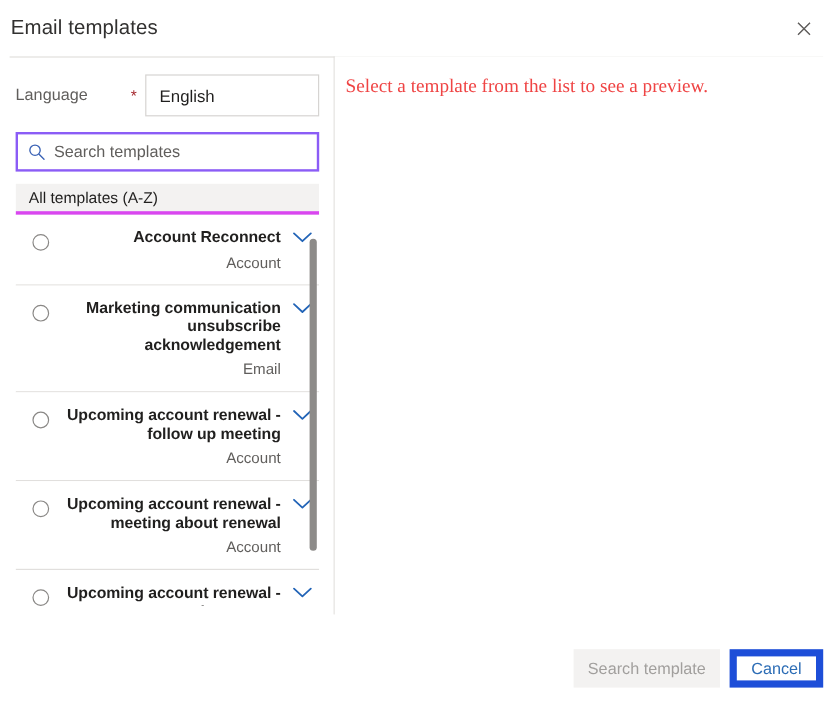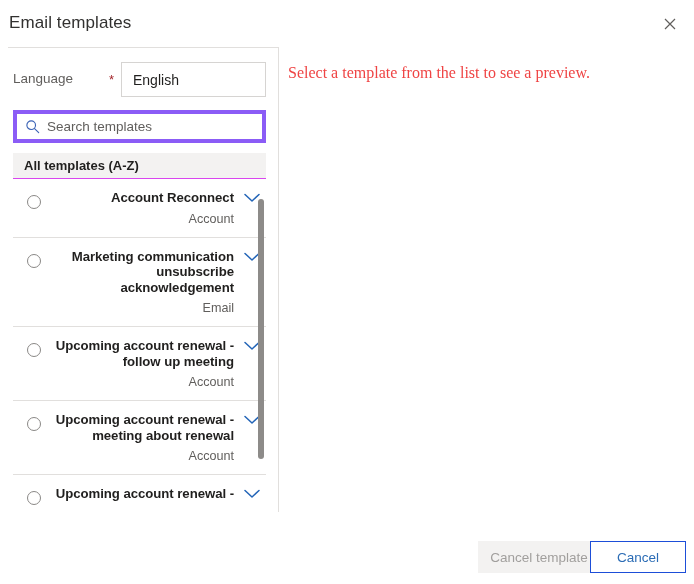--- a/index.html
+++ b/index.html
@@ -82,21 +82,21 @@
     padding-left: 11px;
     font-size: 14px;
     font-weight: 400;
     color: #201f1e;
     cursor: pointer;
   }
   .search-box {
     position: absolute;
     left: 13px; top: 63px;
     width: 253px; height: 33px;
-    border: 4px solid #8b5cf6;
+    border: 2px solid #8b5cf6;
     background: #ffffff;
     display: flex; align-items: center;
     cursor: text;
   }
   .search-icon {
     width: 30px; height: 100%;
     display: flex; align-items: center; justify-content: center;
     color: #3a62b5;
   }
   .search-input {
@@ -116,23 +116,23 @@
     left: 13px; top: 106px;
     width: 253px; height: 352px;
     overflow: hidden;
   }
   .list-header {
     height: 26px;
     background: #f3f2f1;
     display: flex; align-items: center;
     padding-left: 11px;
     font-size: 13px;
-    font-weight: 700;
+    font-weight: 400;
     color: #201f1e;
-    border-bottom: 1px solid #d946ef;
+    border-bottom: 3px solid #d946ef;
   }
   .tmpl-list {
     position: relative;
     width: 253px;
   }
   .tmpl-row {
     position: relative;
     display: flex;
     align-items: flex-start;
     padding: 11px 0 10px 0;
@@ -223,23 +223,23 @@
     background: #f3f2f1;
     border: none;
     color: #a19f9d;
     font-family: "Liberation Sans", sans-serif;
     font-size: 13.5px;
     cursor: default;
   }
   .btn-cancel {
     position: absolute;
     right: 8px; top: 29px;
-    width: 96px; height: 32px;
-    background: #ffffff;
-    border: 1px solid #1d4ed8;
+    width: 78px; height: 32px;
+    background: #ffffff;
+    border: 6px solid #1d4ed8;
     color: #2b6cb5;
     font-family: "Liberation Sans", sans-serif;
     font-size: 13.5px;
     cursor: pointer;
   }
 </style>
 </head>
 <body>
 
 <div class="dialog">
@@ -344,17 +344,17 @@
     <div class="scroll-track">
       <div class="scroll-thumb"></div>
     </div>
   </div>
 
   <div class="right-pane">
     <div class="preview-msg">Select a template from the list to see a preview.</div>
   </div>
 
   <div class="footer">
-    <button class="btn-apply" disabled="">Cancel template</button>
+    <button class="btn-apply" disabled="">Search template</button>
     <button class="btn-cancel">Cancel</button>
   </div>
 
 </div>
 
 </body></html>

